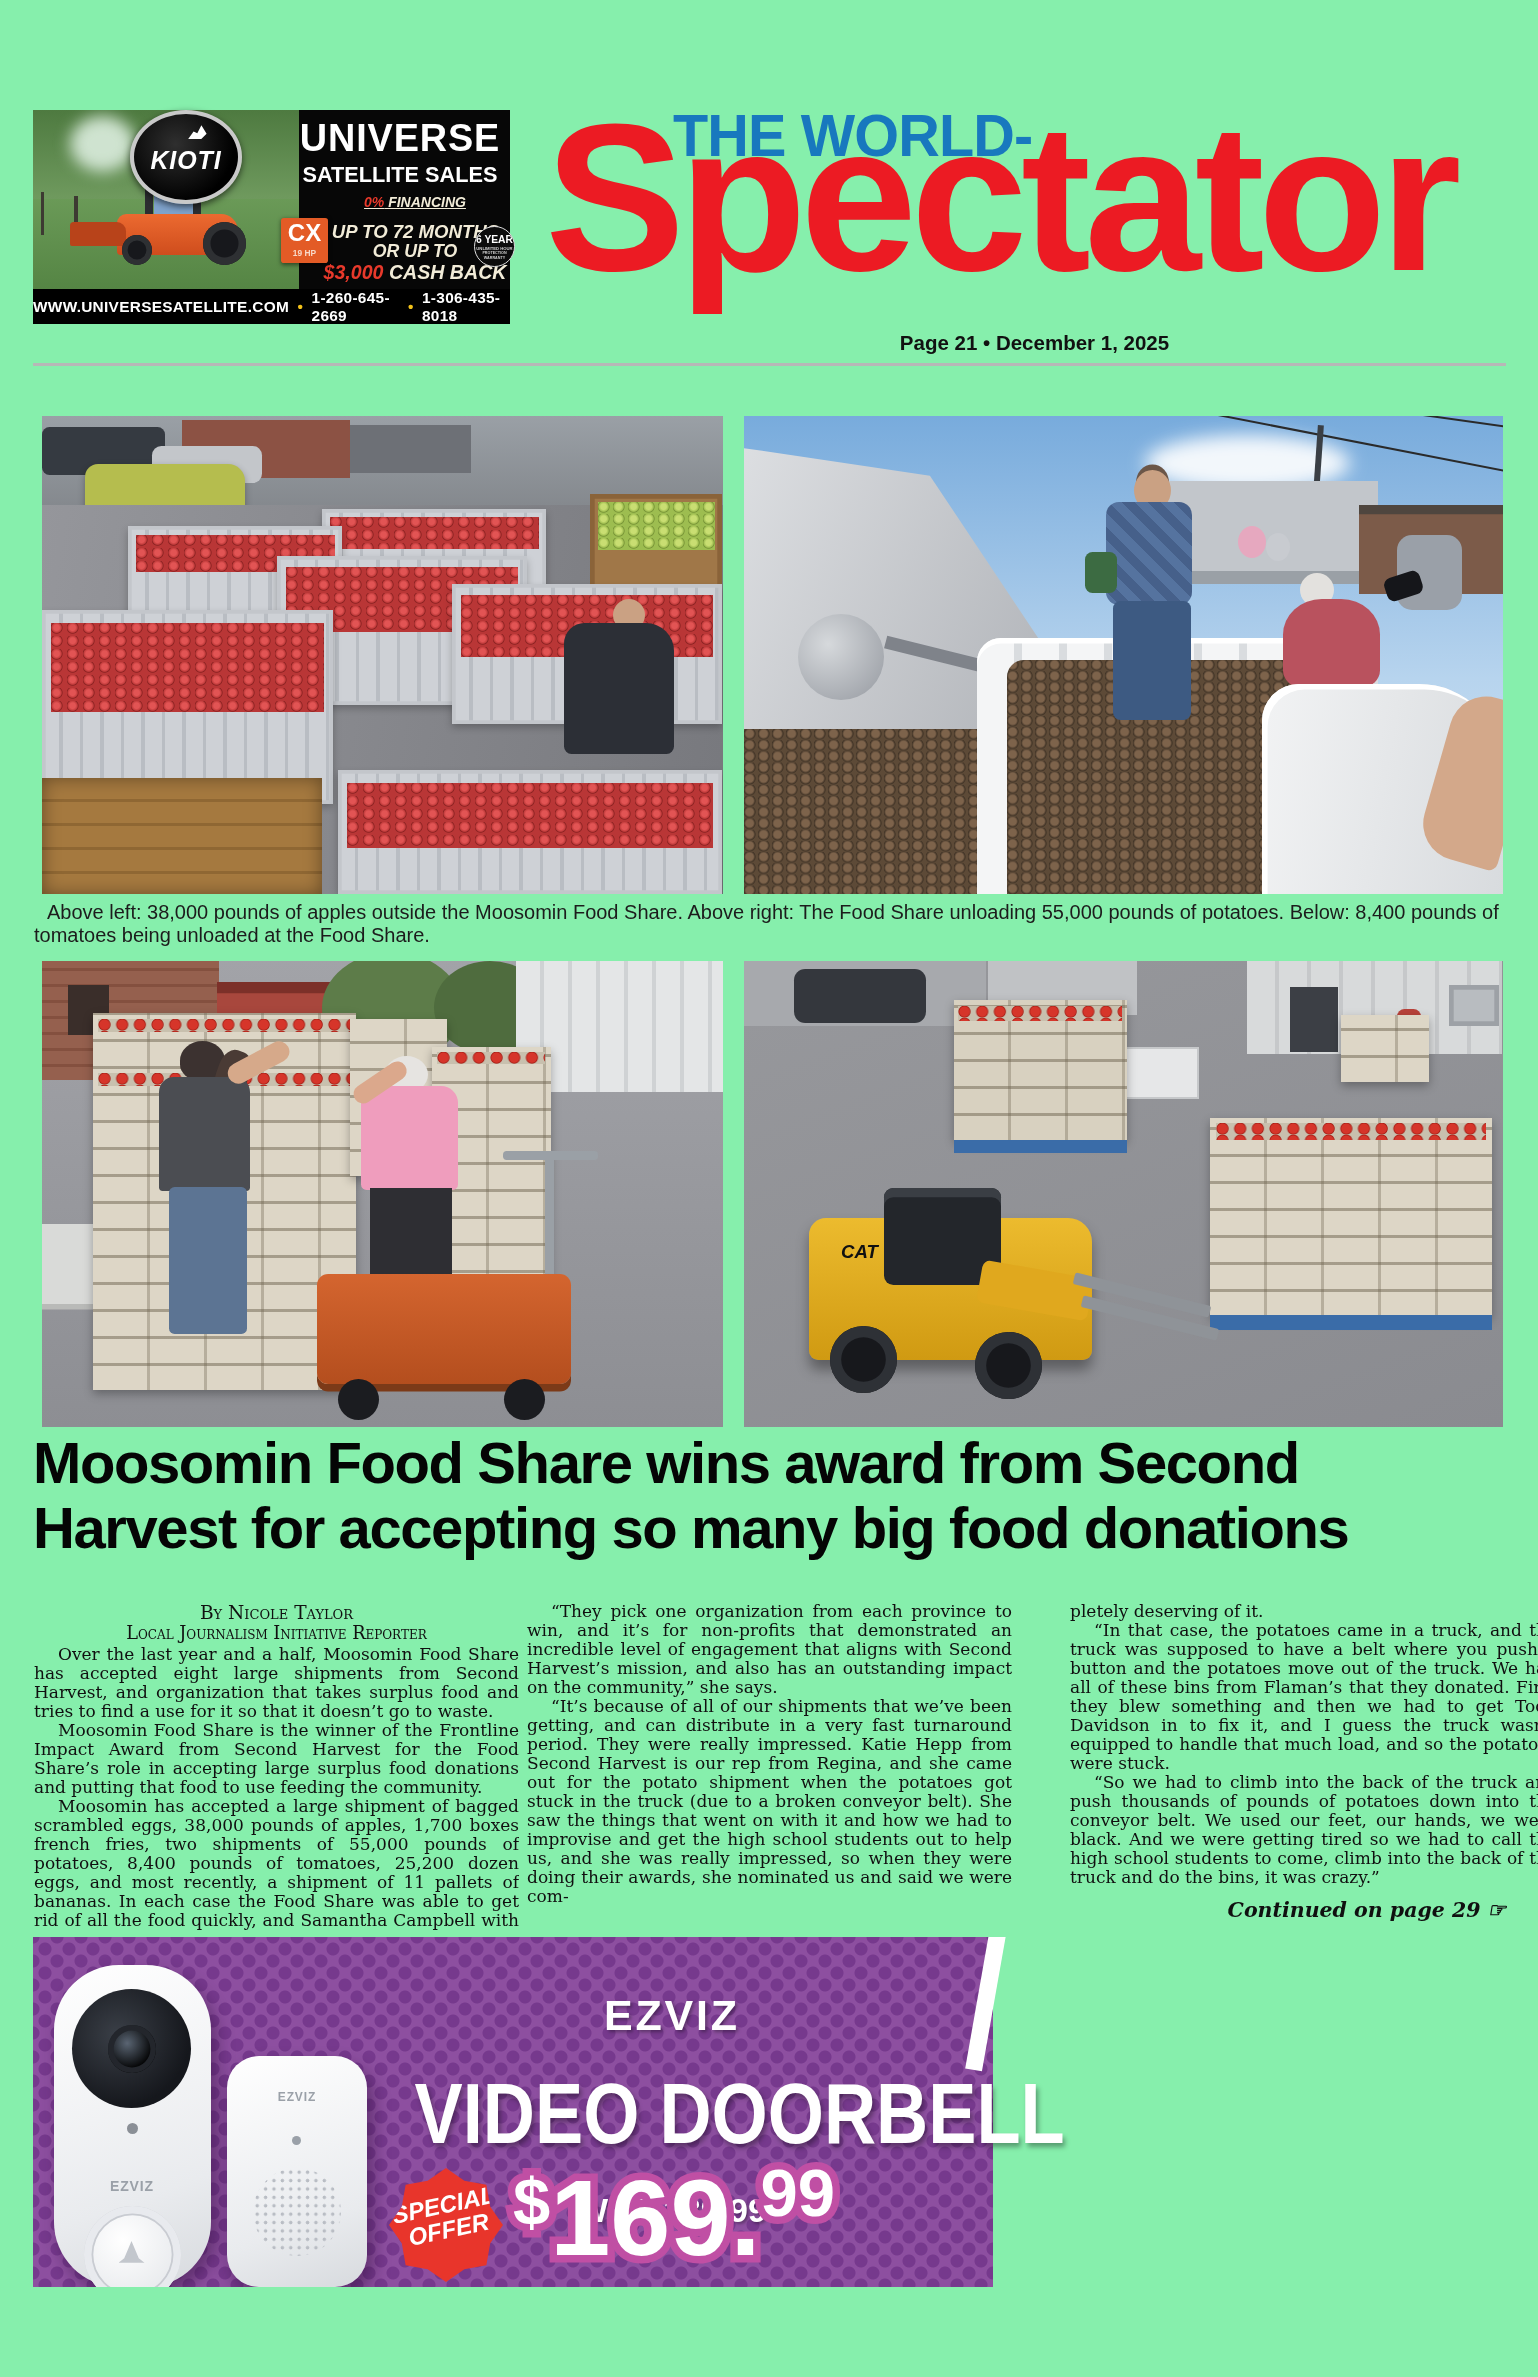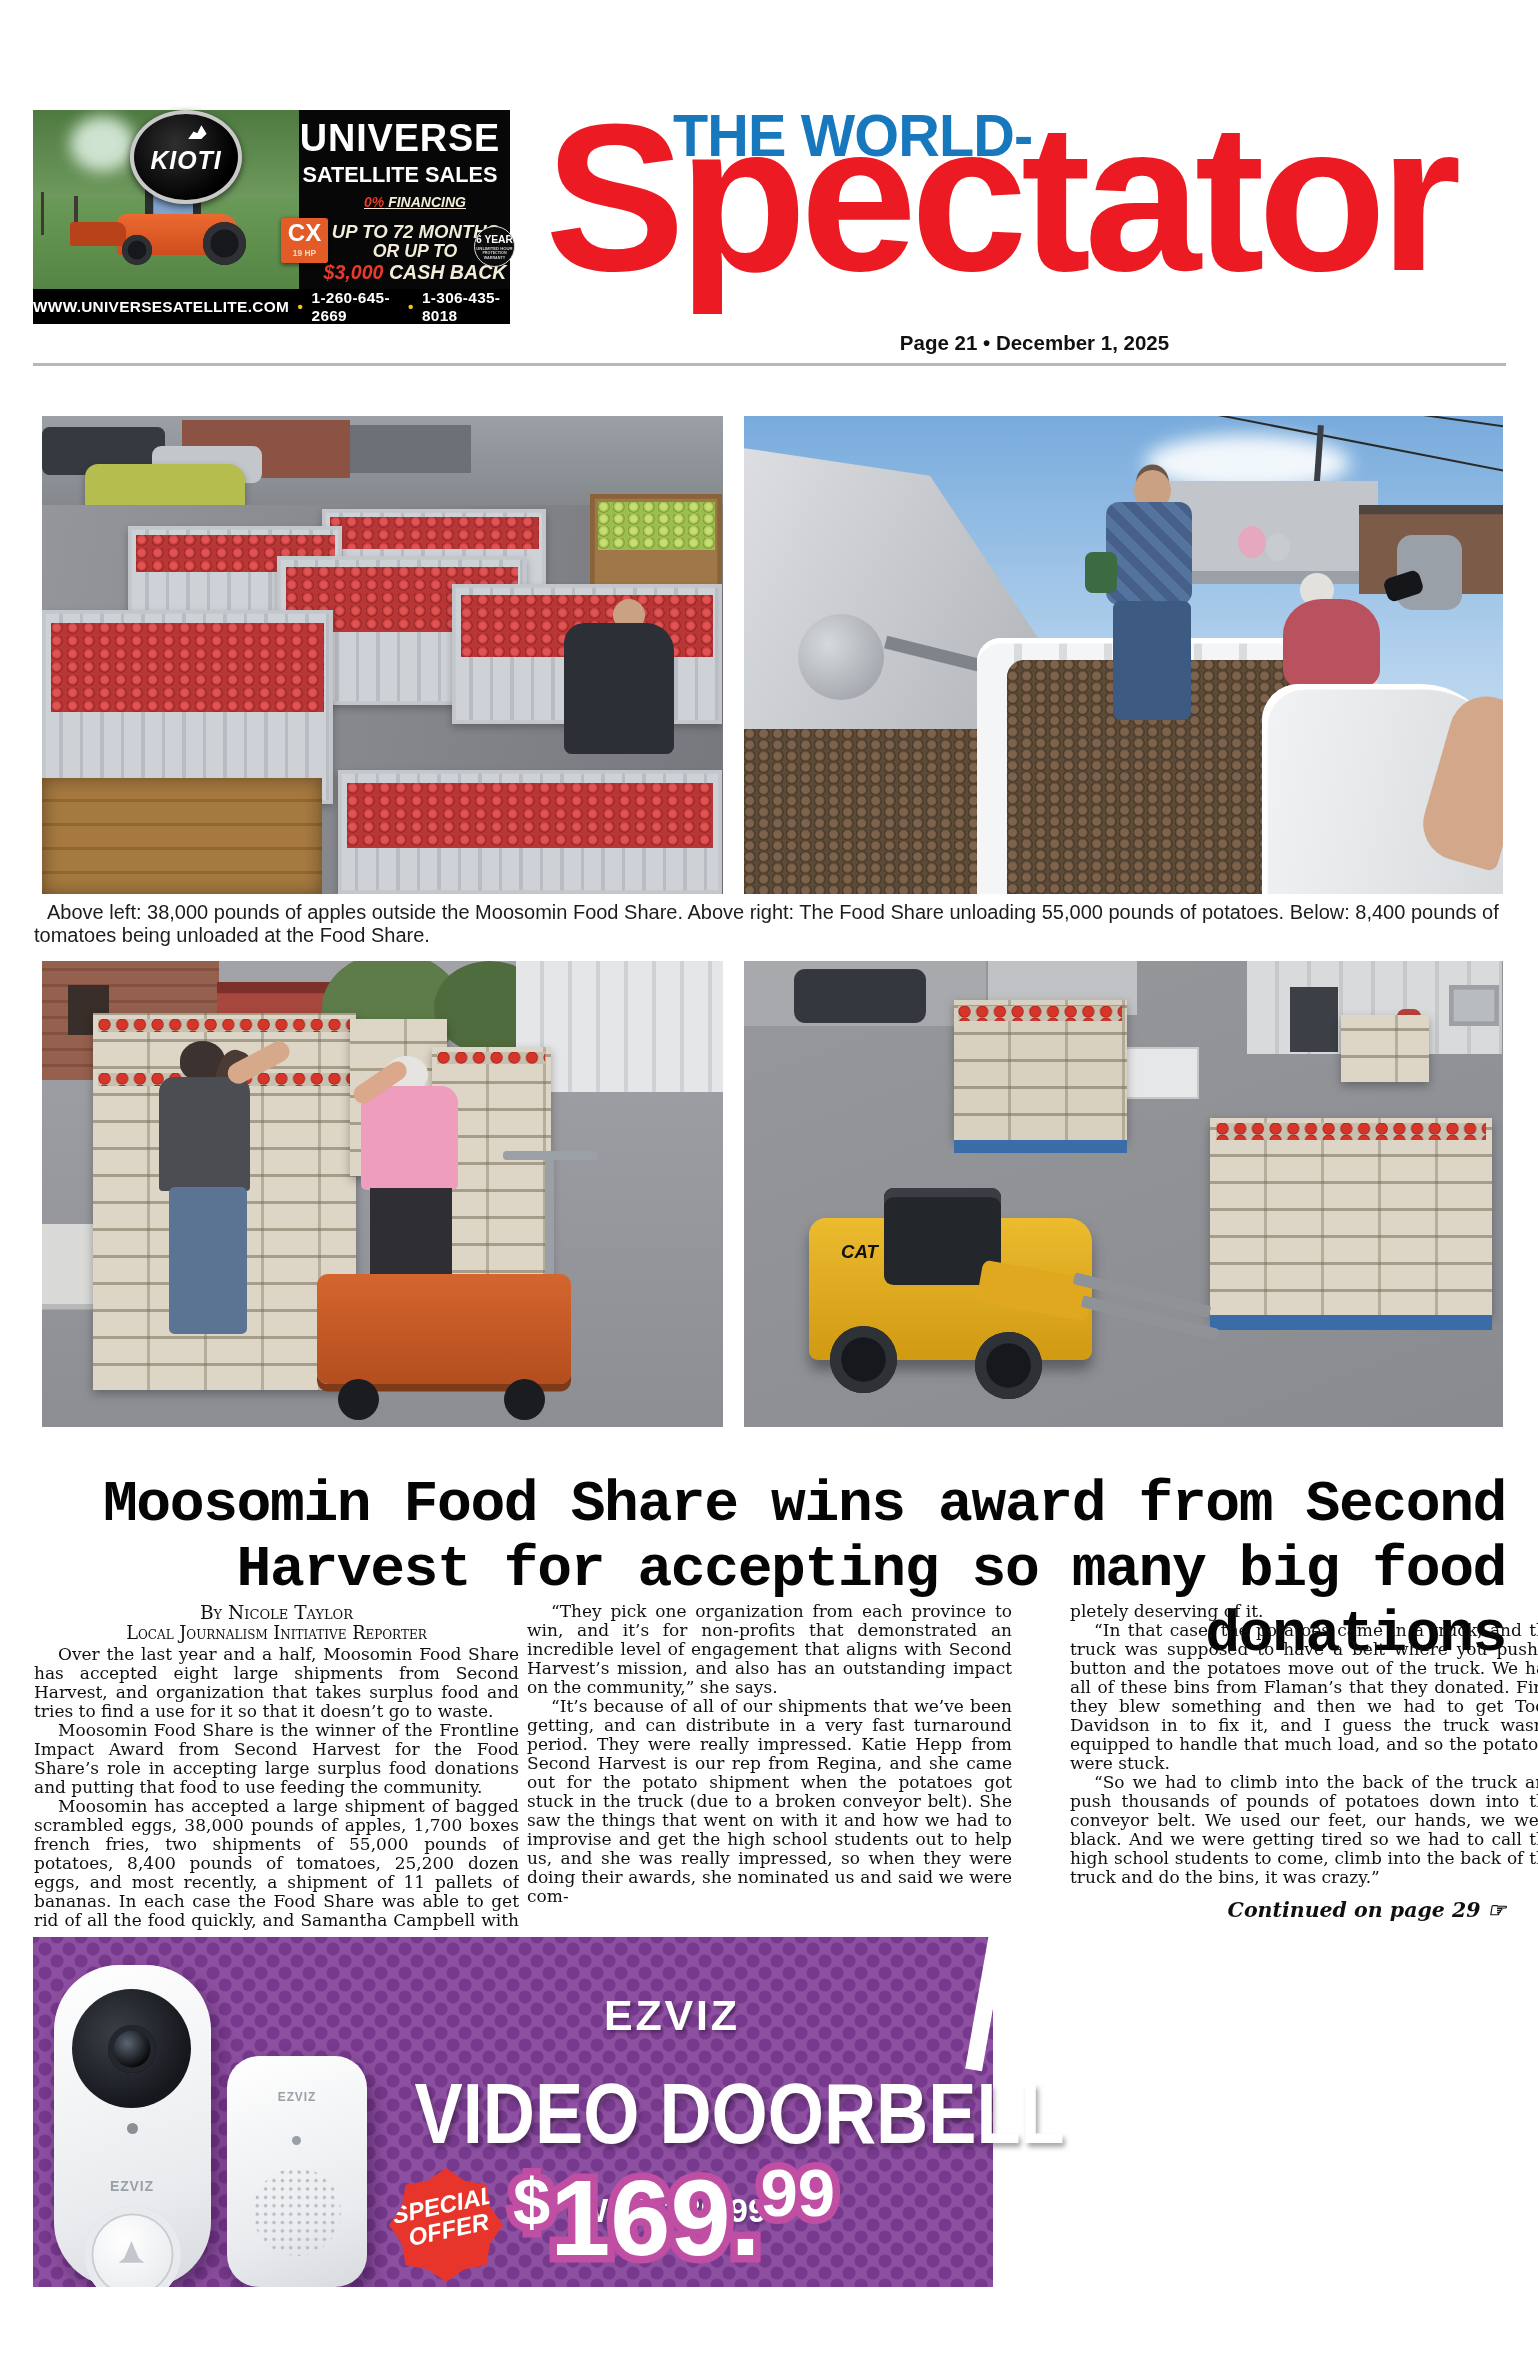--- a/index.html
+++ b/index.html
@@ -1,33 +1,33 @@
 <!DOCTYPE html>
 <html style="font-size:15px"><head>
 <meta charset="utf-8">
 <style>
   html,body{margin:0;padding:0;background:#9a9a9a;}
-  #page{position:relative;width:1538px;height:2377px;background:#ffffff;margin:0 auto;overflow:hidden;font-family:"Liberation Sans",sans-serif;}
+  #page{position:relative;width:1538px;height:2377px;background:#86efac;margin:0 auto;overflow:hidden;font-family:"Liberation Sans",sans-serif;}
   .abs{position:absolute;}
   .ph{position:absolute;overflow:hidden;background:#94959a;}
   .s{position:absolute;}
   
   .apples{background-color:#b93636;background-image:radial-gradient(circle at 5.6px 4.7px,#e25454 2.8px,#c23c3c 4.7px,rgba(60,0,0,.35) 5.6px,transparent 6.5px);background-size:16px 13px;}
   .greens{background-color:#9dbd50;background-image:radial-gradient(circle at 5.6px 4.7px,#c9de72 2.8px,#a3c153 4.7px,rgba(40,60,0,.3) 5.6px,transparent 6.5px);background-size:15px 12px;}
   .spuds{background-color:#5d4a37;background-image:radial-gradient(circle at 5.6px 4.7px,#7d634b 3.7px,rgba(0,0,0,.3) 5.6px,transparent 6.5px);background-size:14px 11.2px;}
   .bin{background:repeating-linear-gradient(90deg,#ced1d6 0 17px,#b9bdc3 17px 20.5px);box-shadow:inset 0 0 0 3.7px #c3c6cb, 0 3.7px 7.5px rgba(0,0,0,.25);}
   .tboxes{background-color:#ddd6c6;background-image:repeating-linear-gradient(0deg,rgba(0,0,0,0) 0 24px,rgba(110,100,80,.5) 24px 27px),repeating-linear-gradient(90deg,rgba(0,0,0,0) 0 54px,rgba(110,100,80,.35) 54px 57px);box-shadow:0 3.7px 9.3px rgba(0,0,0,.3);}
   .tomrow{background-color:#c8c0ae;background-image:radial-gradient(circle at 6.5px 5.6px,#d6352a 4.7px,#a82017 5.6px,transparent 6.5px);background-size:17.7px 12px;}
   .dots{background-color:#8d4fa0;background-image:radial-gradient(circle,#76398d 6px,transparent 7px),radial-gradient(circle,#76398d 6px,transparent 7px);background-size:24px 24px;background-position:0 0,12px 12px;}
   
   .kicker{font-weight:bold;color:#1878be;font-size:60px;line-height:1;letter-spacing:-0.9px;transform:scaleX(.96);transform-origin:0 0;white-space:nowrap;}
   .mast{font-weight:bold;color:#ec1b23;font-size:210px;line-height:1;letter-spacing:-6.5px;white-space:nowrap;}
   .dateline{font-weight:bold;font-size:20.5px;color:#111;text-align:center;}
   
-  .headline{font-weight:bold;font-size:58px;line-height:65px;letter-spacing:-1.4px;color:#050505;text-align:right;font-family:Liberation Mono, monospace;margin-top:42px;}
+  .headline{font-weight:bold;font-size:58px;line-height:65px;letter-spacing:-1.4px;color:#050505;text-align:left;font-family:Liberation Sans, sans-serif;}
   .col{position:absolute;top:1602px;width:485px;height:330px;overflow:hidden;}
   .para{margin:0;text-align:justify;font-family:"DejaVu Serif",serif;font-size:17px;line-height:19px;color:#101010;}
   .para.ind{text-indent:24px;}
   .by{font-family:"DejaVu Serif",serif;font-variant:small-caps;text-align:center;color:#101010;}
   .caption{font-family:"Liberation Sans",sans-serif;font-size:20px;line-height:23px;color:#1c1c1c;text-indent:13px;}
   .cont{font-family:"DejaVu Serif",serif;font-weight:bold;font-style:italic;font-size:20.5px;color:#101010;text-align:right;}
   
   .uniT{font-weight:bold;color:#fff;text-align:center;transform:scaleX(.97);transform-origin:50% 0;}
   .offer{font-style:italic;font-weight:bold;color:#f2ecd8;text-align:center;line-height:1.08;}
   .offer .rd{color:#e8392b;}

